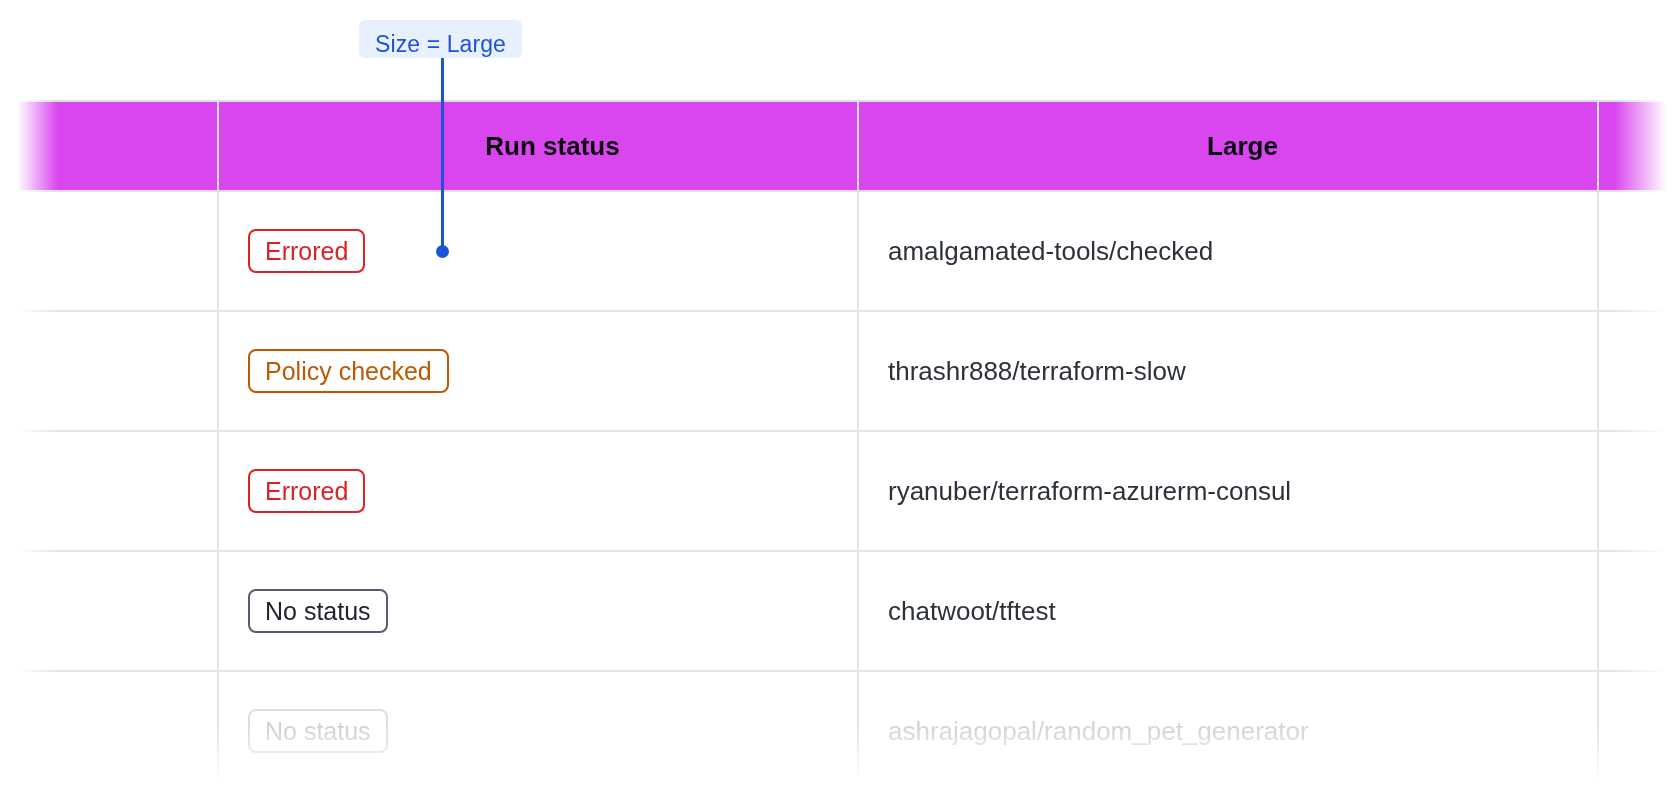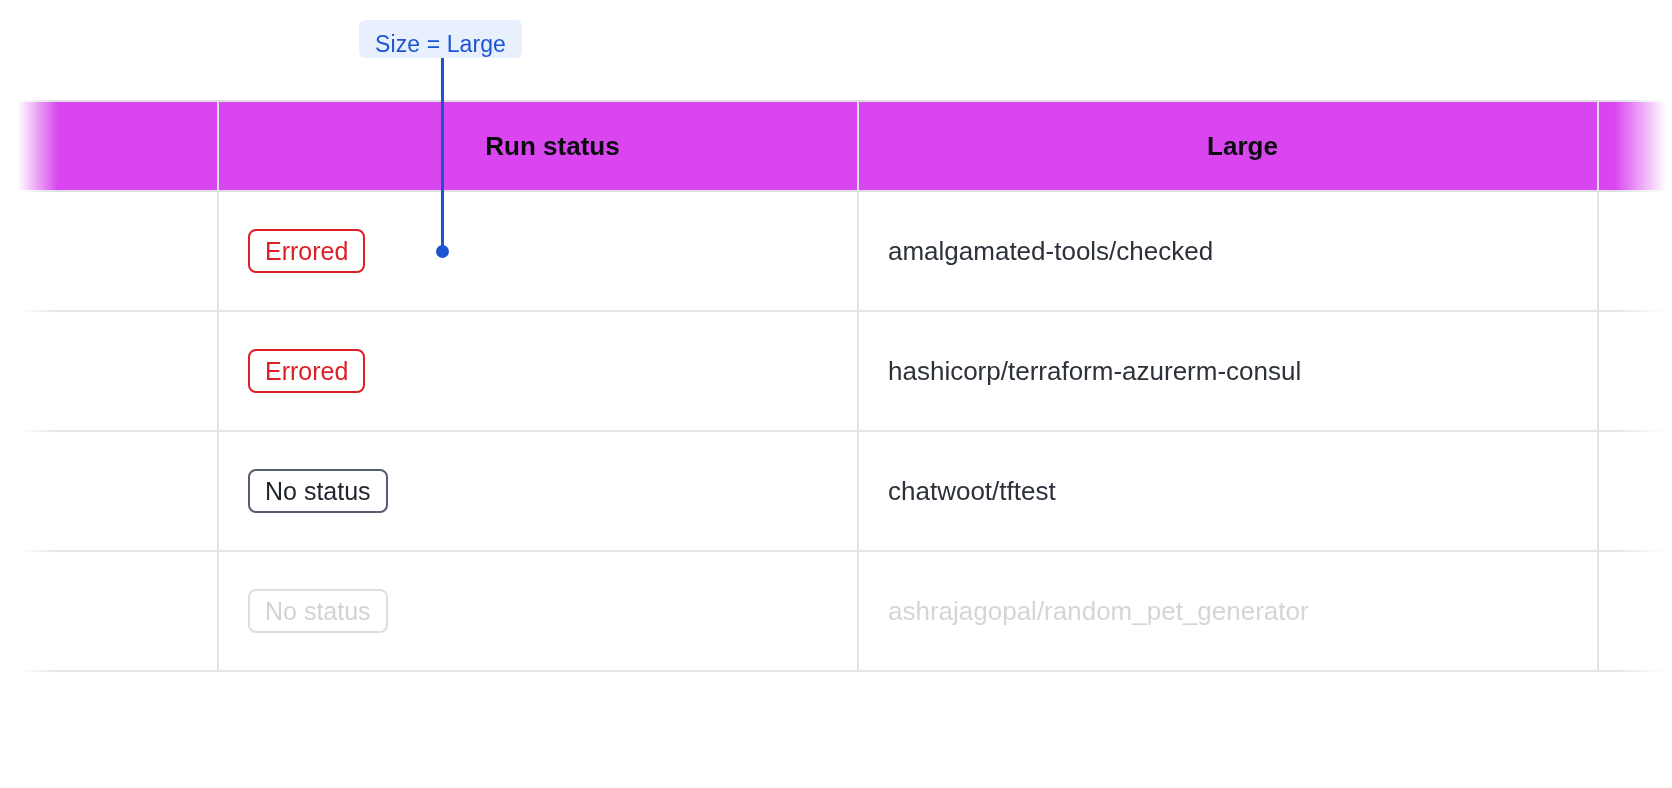--- a/index.html
+++ b/index.html
@@ -167,24 +167,32 @@
           <tr>
             <td class="lead"></td>
             <td><span class="badge errored">
                 <span class="badge-text">Errored</span>
               </span></td>
             <td>amalgamated-tools/checked</td>
             <td class="tail"></td>
           </tr>
           <tr>
             <td class="lead"></td>
+            <td><span class="badge policy-checked">
+                <span class="badge-text">Policy checked</span>
+              </span></td>
+            <td>thrashr888/terraform-slow</td>
+            <td class="tail"></td>
+          </tr>
+          <tr>
+            <td class="lead"></td>
             <td><span class="badge errored">
                 <span class="badge-text">Errored</span>
               </span></td>
-            <td>hashicorp/terraform-azurerm-consul</td>
+            <td>ryanuber/terraform-azurerm-consul</td>
             <td class="tail"></td>
           </tr>
           <tr>
             <td class="lead"></td>
             <td><span class="badge no-status">
                 <span class="badge-text">No status</span>
               </span></td>
             <td>chatwoot/tftest</td>
             <td class="tail"></td>
           </tr>

